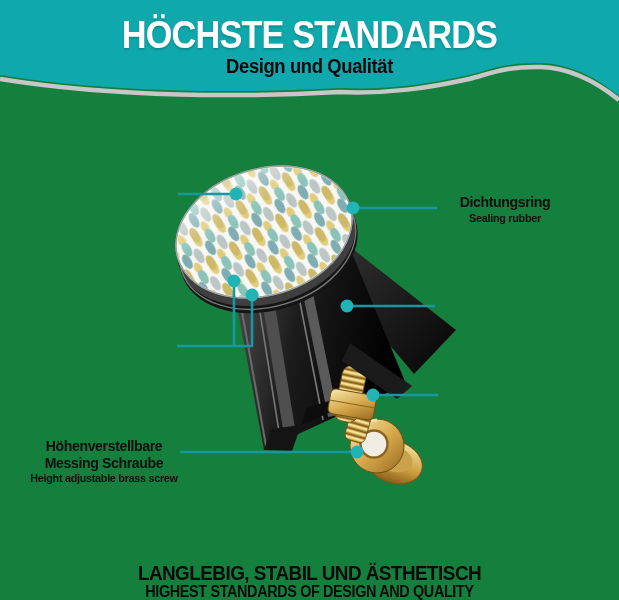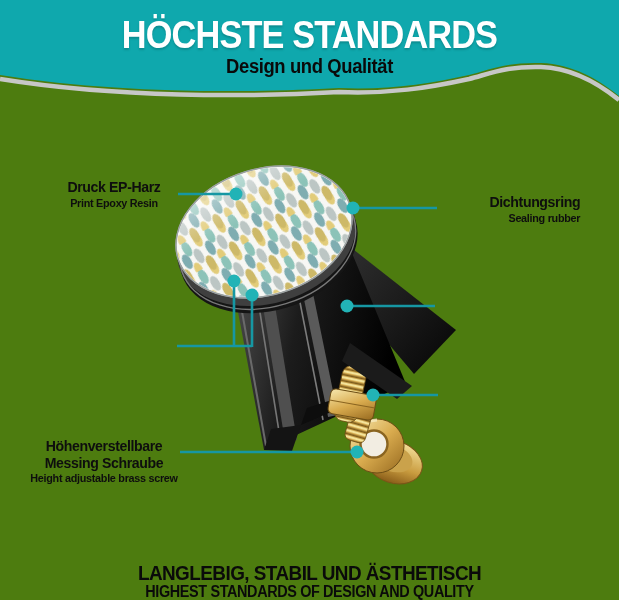--- a/index.html
+++ b/index.html
@@ -1,17 +1,17 @@
 <!DOCTYPE html>
 <html><head>
 <meta charset="utf-8">
 <style>
   html,body{margin:0;padding:0;background:#e8e8e8;}
   .canvas{
-    position:relative;width:619px;height:600px;background:#4d7c0f;
+    position:relative;width:619px;height:600px;background:#15803d;
     overflow:hidden;font-family:"Liberation Sans",sans-serif;margin:0 auto;
   }
   .art{position:absolute;left:0;top:0;width:619px;height:600px;}
   .banner-title{
     position:absolute;top:13px;left:0;width:100%;text-align:center;
     color:#ffffff;font-size:39px;font-weight:bold;letter-spacing:-1px;
     transform:scaleX(.88);transform-origin:center;
     text-shadow:0 2px 2px rgba(0,60,60,.25);white-space:nowrap;
   }
   .banner-sub{
@@ -157,26 +157,22 @@
       <circle cx="252" cy="295" r="6.5"></circle>
       <circle cx="347" cy="306" r="6.5"></circle>
       <circle cx="373" cy="395" r="6.5"></circle>
       <circle cx="357" cy="452" r="6.5"></circle>
     </g>
   </svg>
 
   <div class="banner-title">HÖCHSTE STANDARDS</div>
   <div class="banner-sub">Design und Qualität</div>
 
-  <div class="callout" style="left:28px;top:179px;width:172px;">
-    <div class="t">Druck EP-Harz</div>
-    <div class="s">Print Epoxy Resin</div>
-  </div>
 
-  <div class="callout" style="left:425px;top:194px;width:160px;text-align:right;">
+  <div class="callout" style="left:425px;top:194px;width:160px;">
     <div class="t">Dichtungsring</div>
     <div class="s">Sealing rubber</div>
   </div>
 
 
 
 
   <div class="callout" style="left:20px;top:438px;width:168px;">
     <div class="t">Höhenverstellbare Messing Schraube</div>
     <div class="s">Height adjustable brass screw</div>

